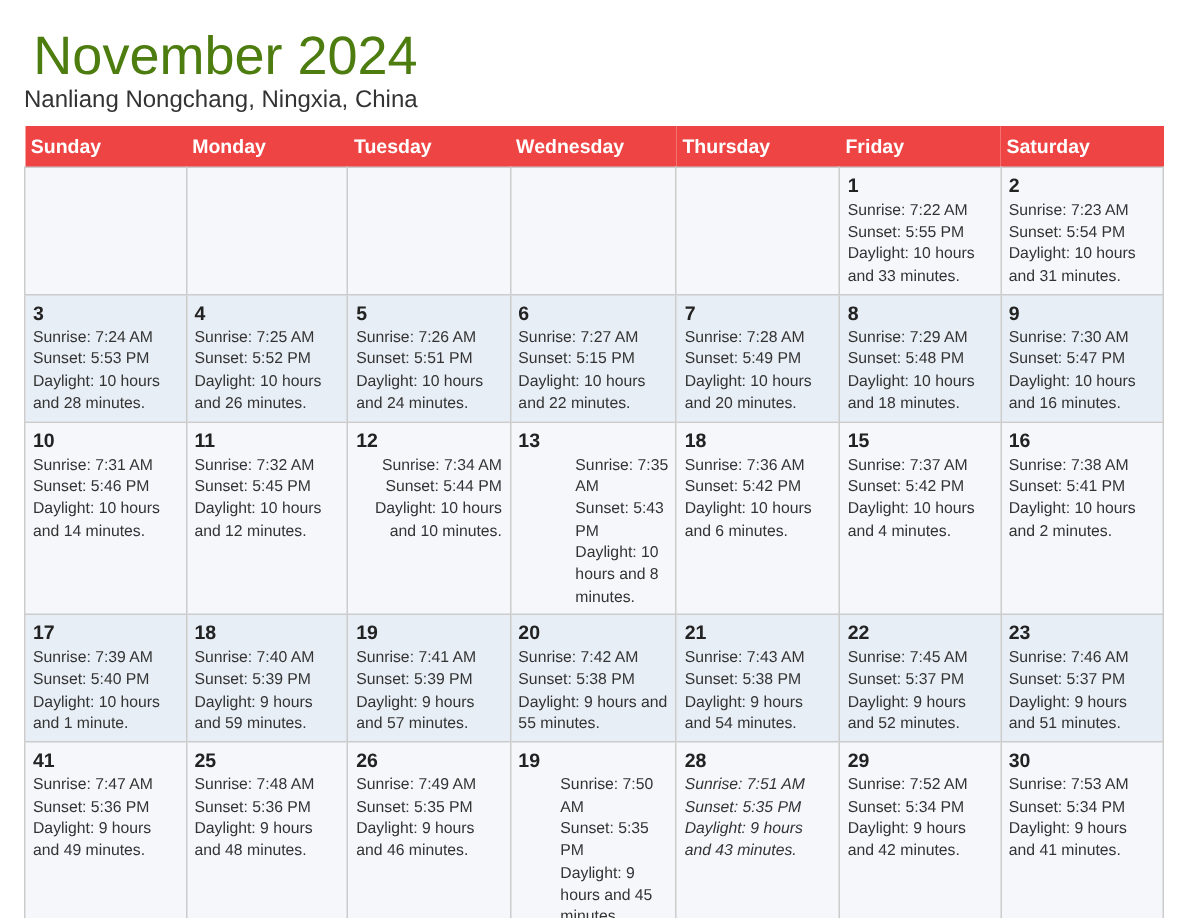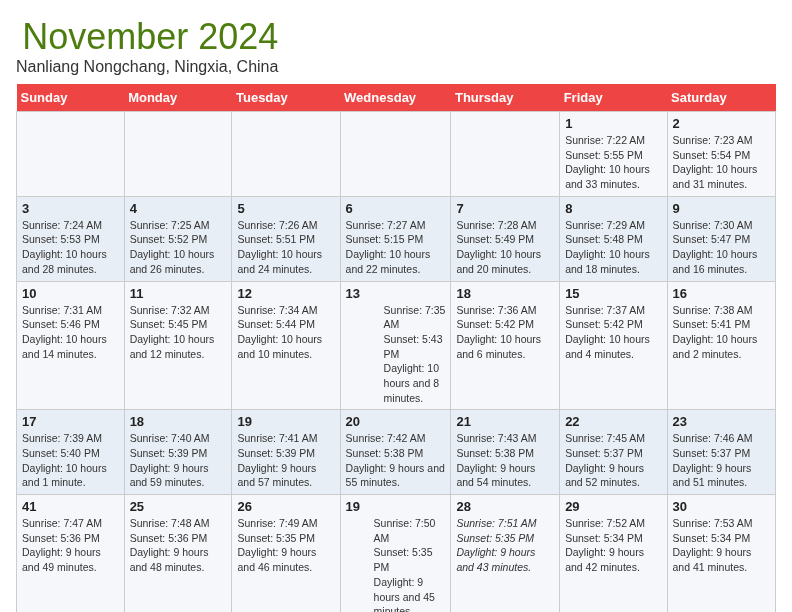--- a/index.html
+++ b/index.html
@@ -170,21 +170,21 @@
 Daylight: 10 hours and 14 minutes.</div>
         </td>
         <td>
           <span class="day-number">11</span>
           <div class="day-info" style="white-space: pre-line;">Sunrise: 7:32 AM
 Sunset: 5:45 PM
 Daylight: 10 hours and 12 minutes.</div>
         </td>
         <td>
           <span class="day-number">12</span>
-          <div class="day-info" style="white-space: pre-line;">Sunrise: 7:34 AM
+          <div class="day-info" style="white-space: pre-line; text-align: right;">Sunrise: 7:34 AM
 Sunset: 5:44 PM
 Daylight: 10 hours and 10 minutes.</div>
         </td>
         <td>
           <span class="day-number">13</span>
           <div class="day-info" style="white-space: pre-line; margin-left: 38px;">Sunrise: 7:35 AM
 Sunset: 5:43 PM
 Daylight: 10 hours and 8 minutes.</div>
         </td>
         <td>

